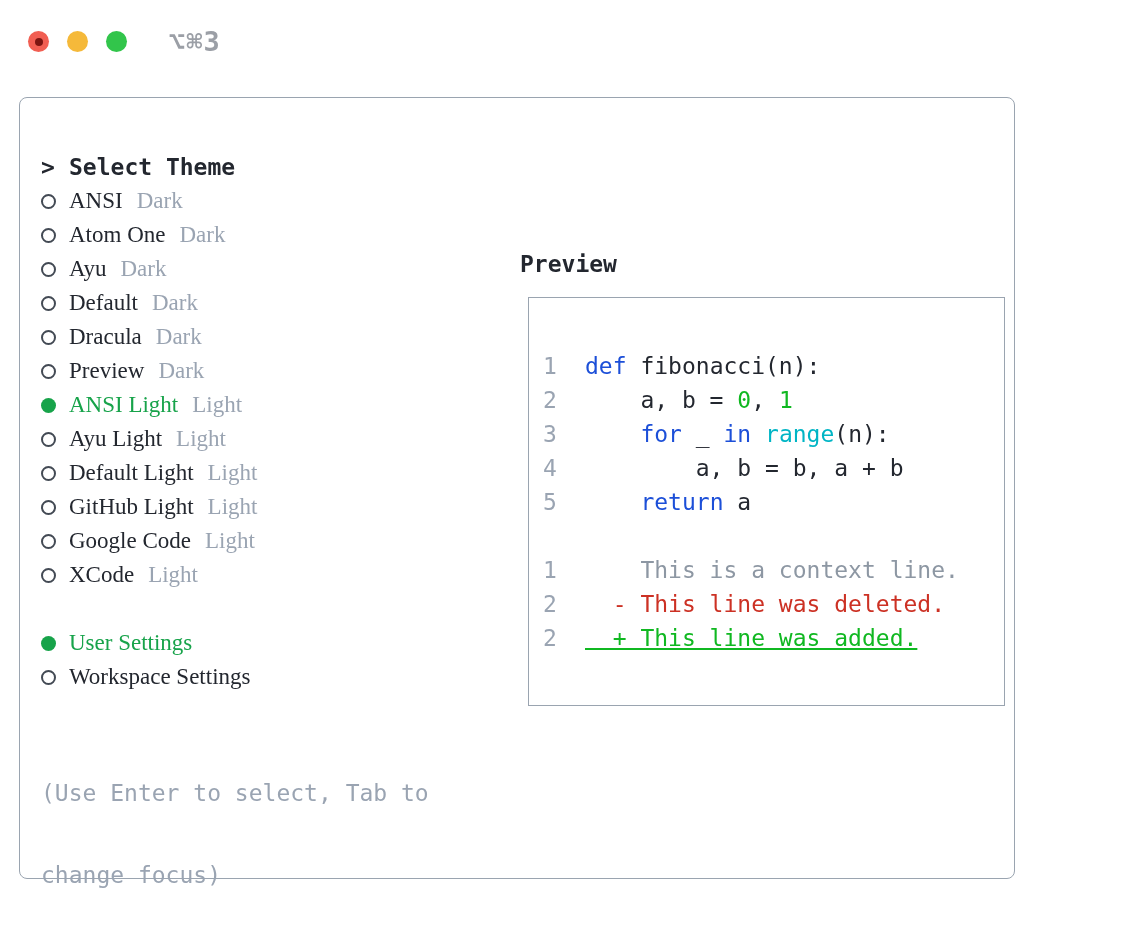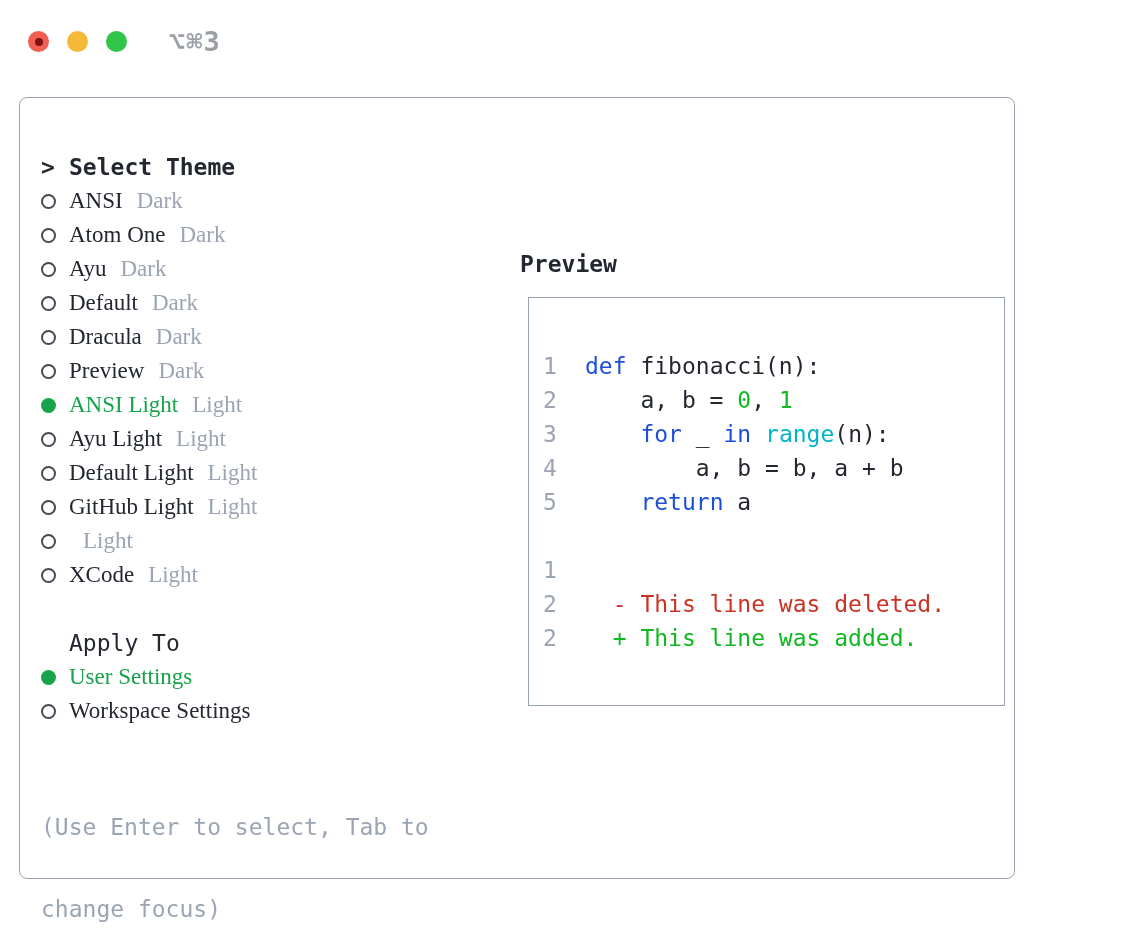--- a/index.html
+++ b/index.html
@@ -86,21 +86,21 @@
   }
   .code-line { display: flex; height: 34px; line-height: 34px; font-size: 23px; }
   .ln { flex: 0 0 14px; color: var(--gray); margin-right: 28px; white-space: pre; }
   .code-content { white-space: pre; }
   .tok-kw  { color: var(--blue); }
   .tok-pln { color: var(--ink); }
   .tok-grn { color: var(--green-diff); }
   .tok-cyn { color: var(--cyan); }
   .tok-ctx { color: var(--ctx); }
   .tok-del { color: var(--red-diff); }
-  .tok-add { color: var(--green-diff); }
+  .tok-add { color: var(--green-diff); text-decoration: underline; }
 </style>
 </head>
 <body>
 
 <div class="canvas">
 
   <div class="titlebar">
     <span class="tl red">
         <span class="dot"></span>
       </span>
@@ -120,29 +120,26 @@
           <div class="row theme-row"><span class="cell"><span class="radio"></span></span><span class="opt-name">ANSI</span><span class="variant">Dark</span></div>
           <div class="row theme-row"><span class="cell"><span class="radio"></span></span><span class="opt-name">Atom One</span><span class="variant">Dark</span></div>
           <div class="row theme-row"><span class="cell"><span class="radio"></span></span><span class="opt-name">Ayu</span><span class="variant">Dark</span></div>
           <div class="row theme-row"><span class="cell"><span class="radio"></span></span><span class="opt-name">Default</span><span class="variant">Dark</span></div>
           <div class="row theme-row"><span class="cell"><span class="radio"></span></span><span class="opt-name">Dracula</span><span class="variant">Dark</span></div>
           <div class="row theme-row"><span class="cell"><span class="radio"></span></span><span class="opt-name">Preview</span><span class="variant">Dark</span></div>
           <div class="row theme-row"><span class="cell"><span class="radio on"></span></span><span class="opt-name sel">ANSI Light</span><span class="variant">Light</span></div>
           <div class="row theme-row"><span class="cell"><span class="radio"></span></span><span class="opt-name">Ayu Light</span><span class="variant">Light</span></div>
           <div class="row theme-row"><span class="cell"><span class="radio"></span></span><span class="opt-name">Default Light</span><span class="variant">Light</span></div>
           <div class="row theme-row"><span class="cell"><span class="radio"></span></span><span class="opt-name">GitHub Light</span><span class="variant">Light</span></div>
-          <div class="row theme-row"><span class="cell"><span class="radio"></span></span><span class="variant">Light</span></div>
+          <div class="row theme-row"><span class="cell"><span class="radio"></span></span><span class="opt-name">Google Code</span><span class="variant">Light</span></div>
           <div class="row theme-row"><span class="cell"><span class="radio"></span></span><span class="opt-name">XCode</span><span class="variant">Light</span></div>
         </div>
 
       <div class="spacer-row"></div>
 
-      <div class="row">
-        <span class="cell"></span><span>Apply To</span>
-      </div>
 
       <div id="apply-list">
           <div class="row theme-row"><span class="cell"><span class="radio on"></span></span><span class="opt-name sel">User Settings</span></div>
           <div class="row theme-row"><span class="cell"><span class="radio"></span></span><span class="opt-name">Workspace Settings</span></div>
         </div>
 
       <div class="spacer-row"></div>
 
       <div class="help">(Use Enter to select, Tab to</div>
       <div class="help">change focus)</div>
@@ -171,20 +168,21 @@
           <div class="code-line">
             <span class="ln">5</span>
             <span class="code-content"><span class="tok-pln">    </span><span class="tok-kw">return</span><span class="tok-pln"> a</span></span>
           </div>
           <div class="code-line">
             <span class="ln"></span>
             <span class="code-content"></span>
           </div>
           <div class="code-line">
             <span class="ln">1</span>
+            <span class="code-content"><span class="tok-ctx">    This is a context line.</span></span>
           </div>
           <div class="code-line">
             <span class="ln">2</span>
             <span class="code-content"><span class="tok-del">  - This line was deleted.</span></span>
           </div>
           <div class="code-line">
             <span class="ln">2</span>
             <span class="code-content"><span class="tok-add">  + This line was added.</span></span>
           </div>
         </div>

